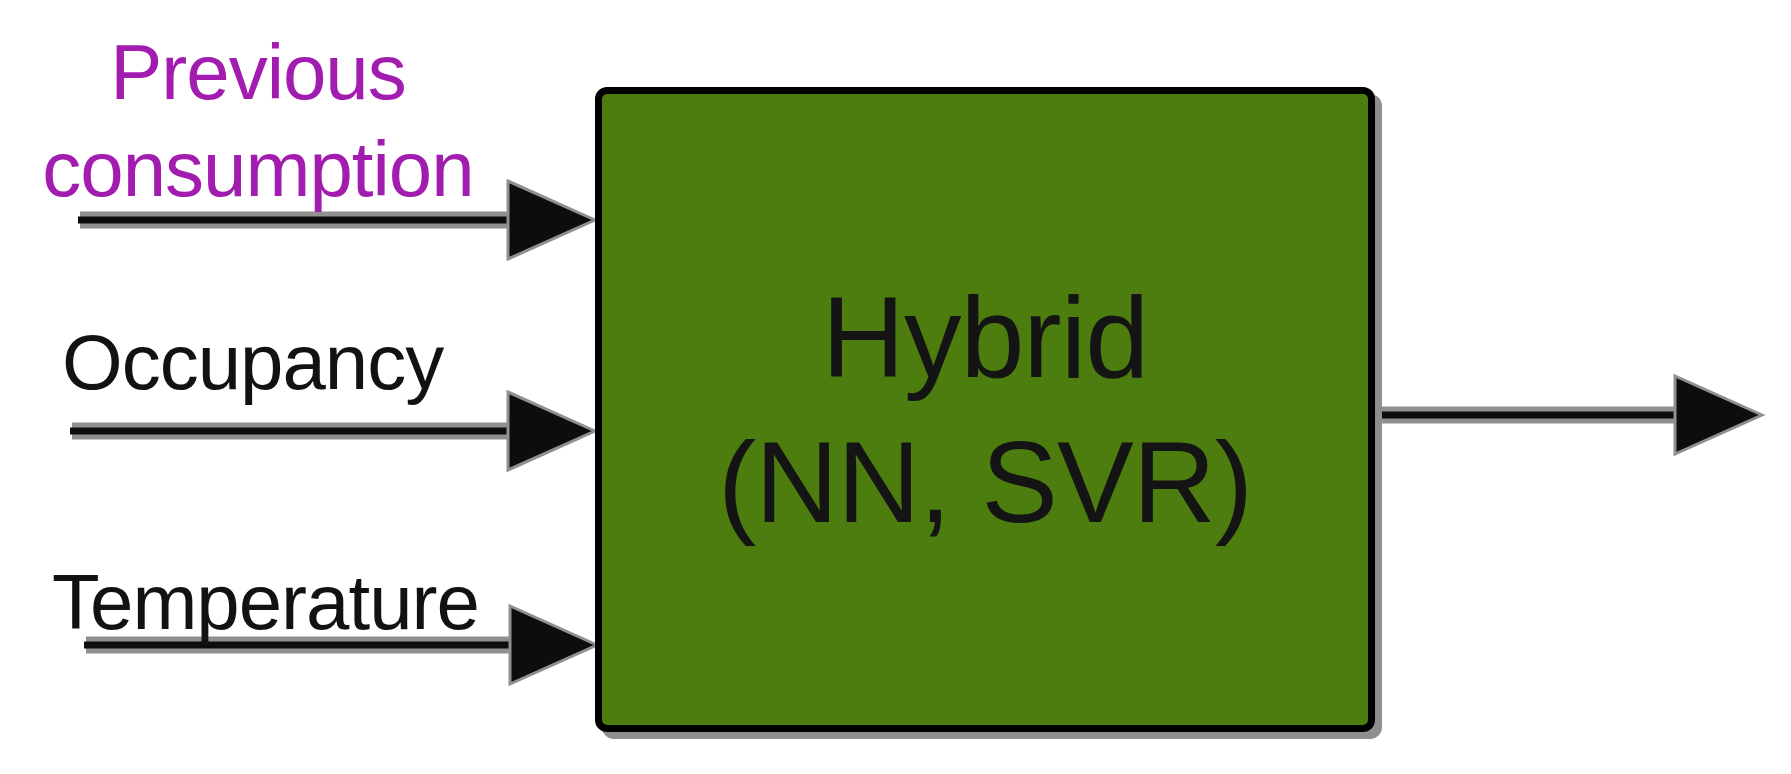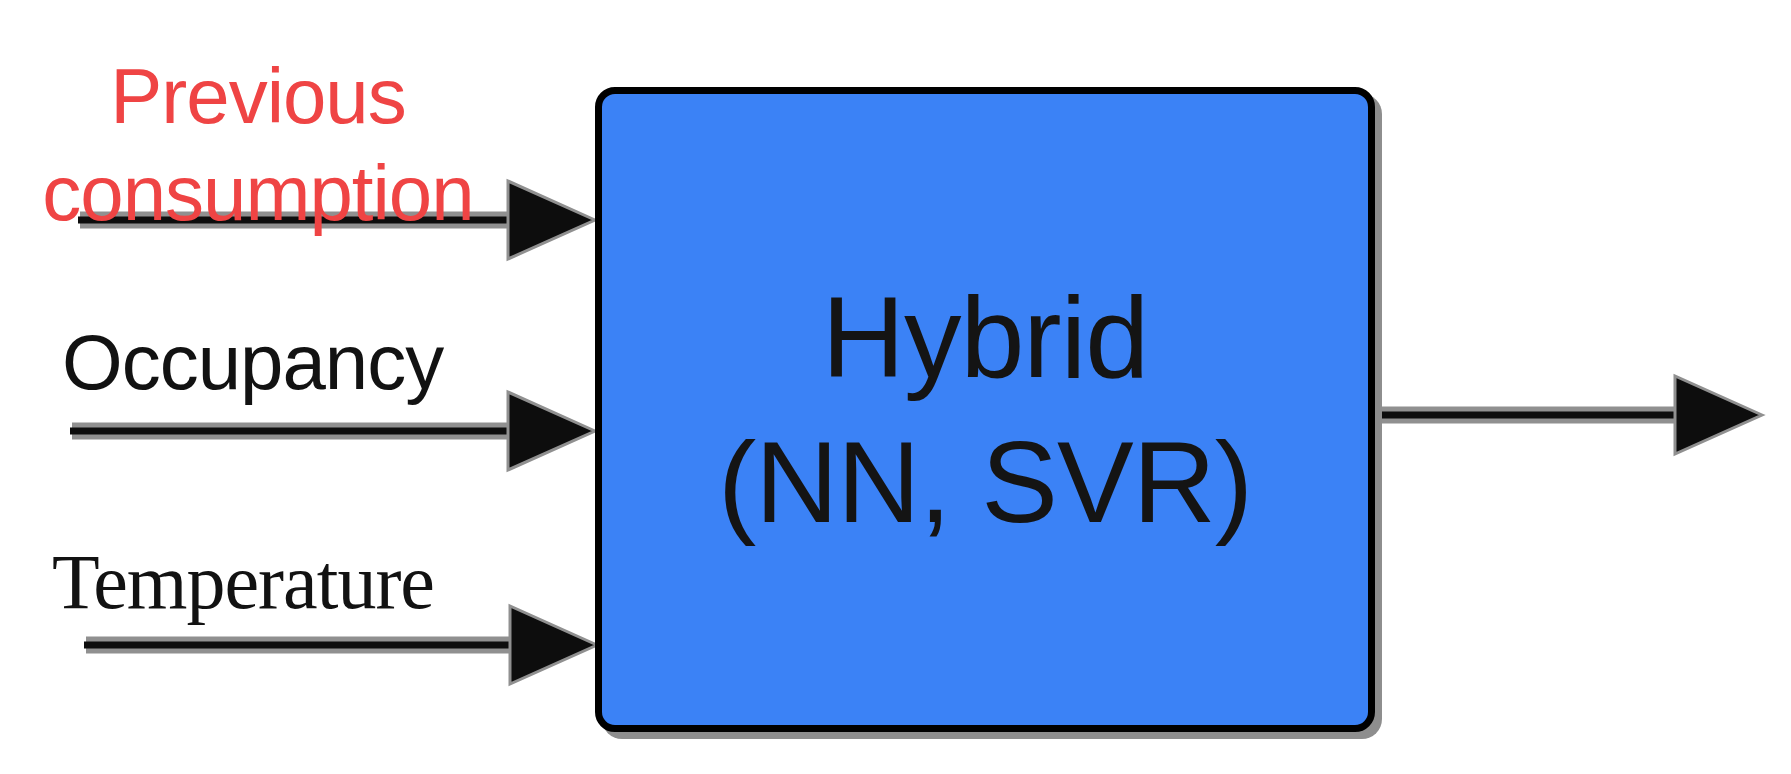--- a/index.html
+++ b/index.html
@@ -38,36 +38,35 @@
   }
   .label-block {
     position: absolute;
     left: 8px;
     top: 24px;
     width: 500px;
     text-align: center;
     font-size: 78px;
     line-height: 97px;
     letter-spacing: -1px;
-    color: #ef4444;
-    margin-top: 24px;
+    color: #a21caf;
   }
   .label-block div {
     white-space: nowrap;
   }
   .model-box {
     position: absolute;
     left: 595px;
     top: 87px;
     width: 780px;
     height: 645px;
     box-sizing: border-box;
-    background: #3b82f6;
+    background: #4d7c0f;
     border: 7px solid #000000;
-    border-radius: 20px;
+    border-radius: 12px;
     box-shadow: 7px 7px 0 #8e8e8e;
     display: flex;
     align-items: center;
     justify-content: center;
   }
   .model-box .box-text {
     text-align: center;
     font-size: 115px;
     line-height: 145px;
     letter-spacing: -1px;
@@ -109,21 +108,21 @@
     </g>
   </svg>
 
   <div class="label-block">
     <div>Previous</div>
     <div>consumption</div>
   </div>
 
   <div class="label" style="left:62px; top:323px;">Occupancy</div>
 
-  <div class="label" style="left:52px; top:543px;font-family:Liberation Serif, serif;">Temperature</div>
+  <div class="label" style="left:52px; top:563px;">Temperature</div>
 
   <div class="model-box">
     <div class="box-text">
       <div>Hybrid</div>
       <div>(NN, SVR)</div>
     </div>
   </div>
 
 
 </div>

